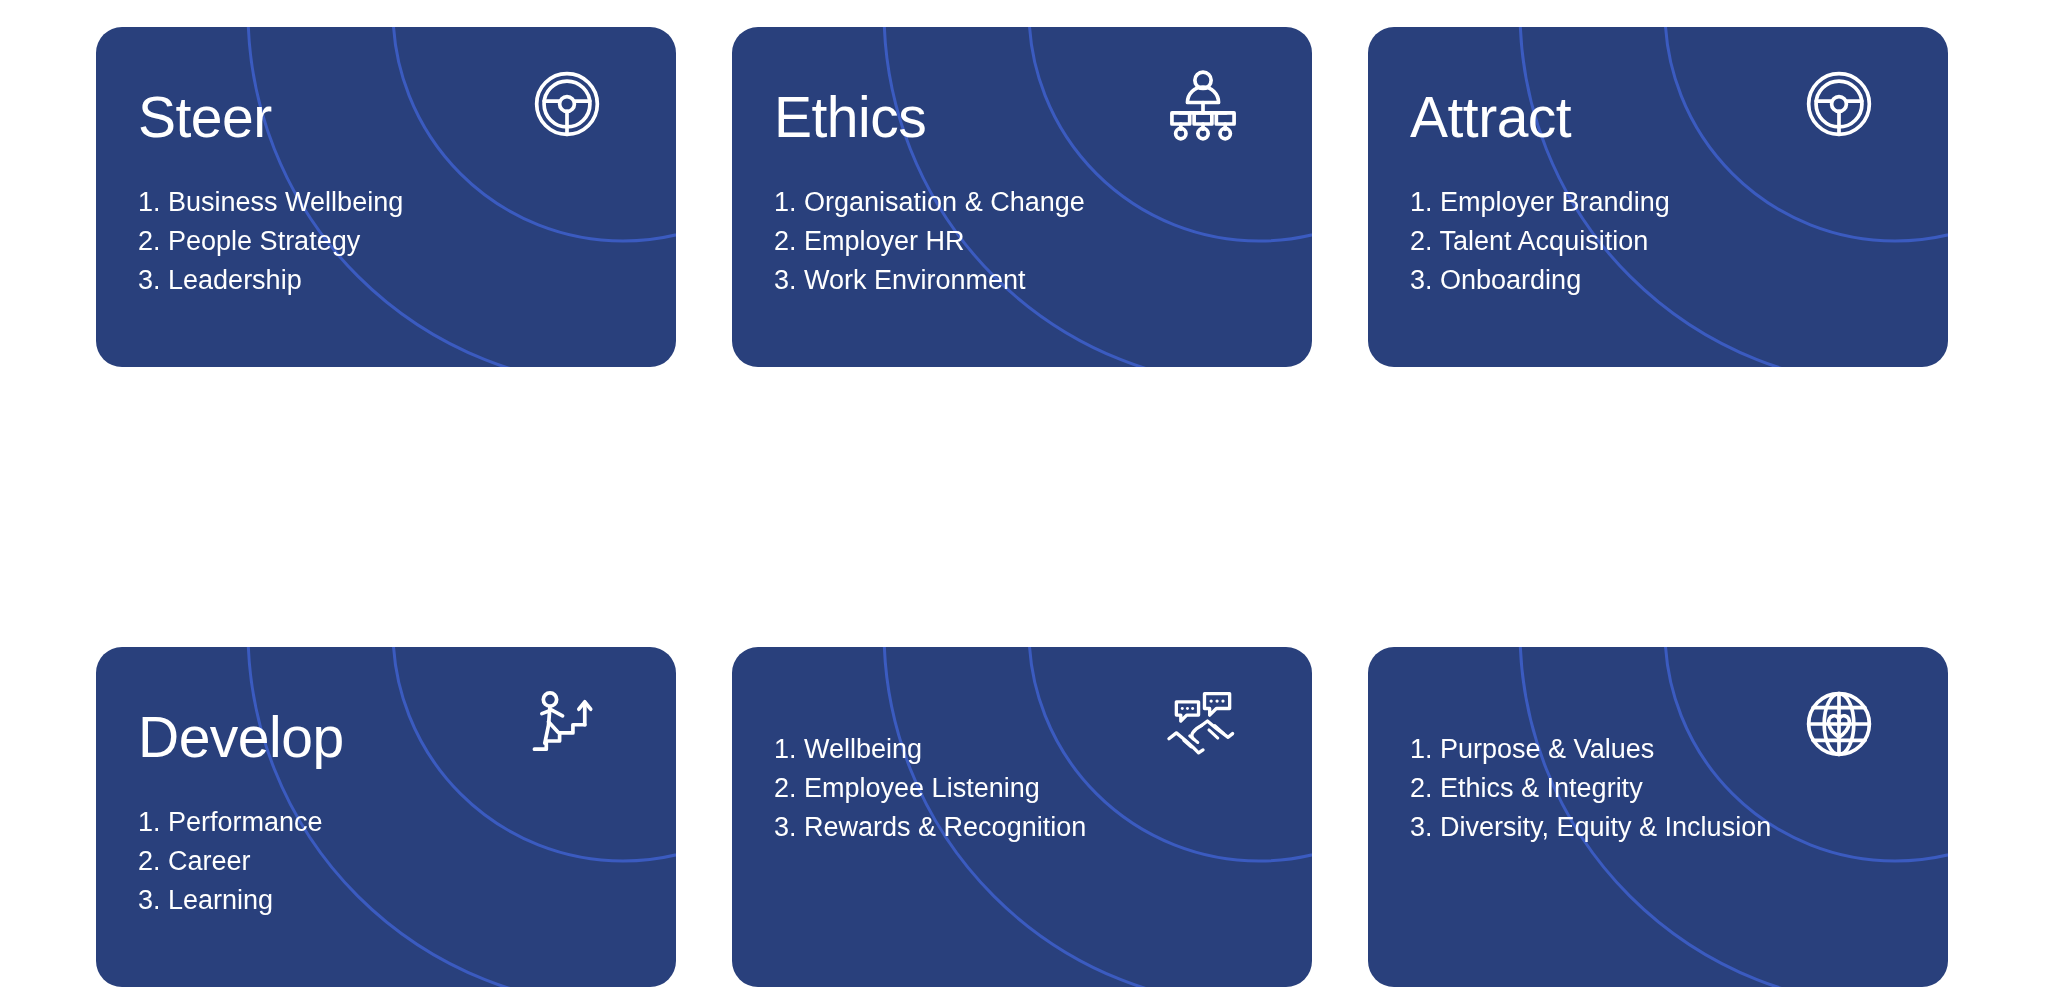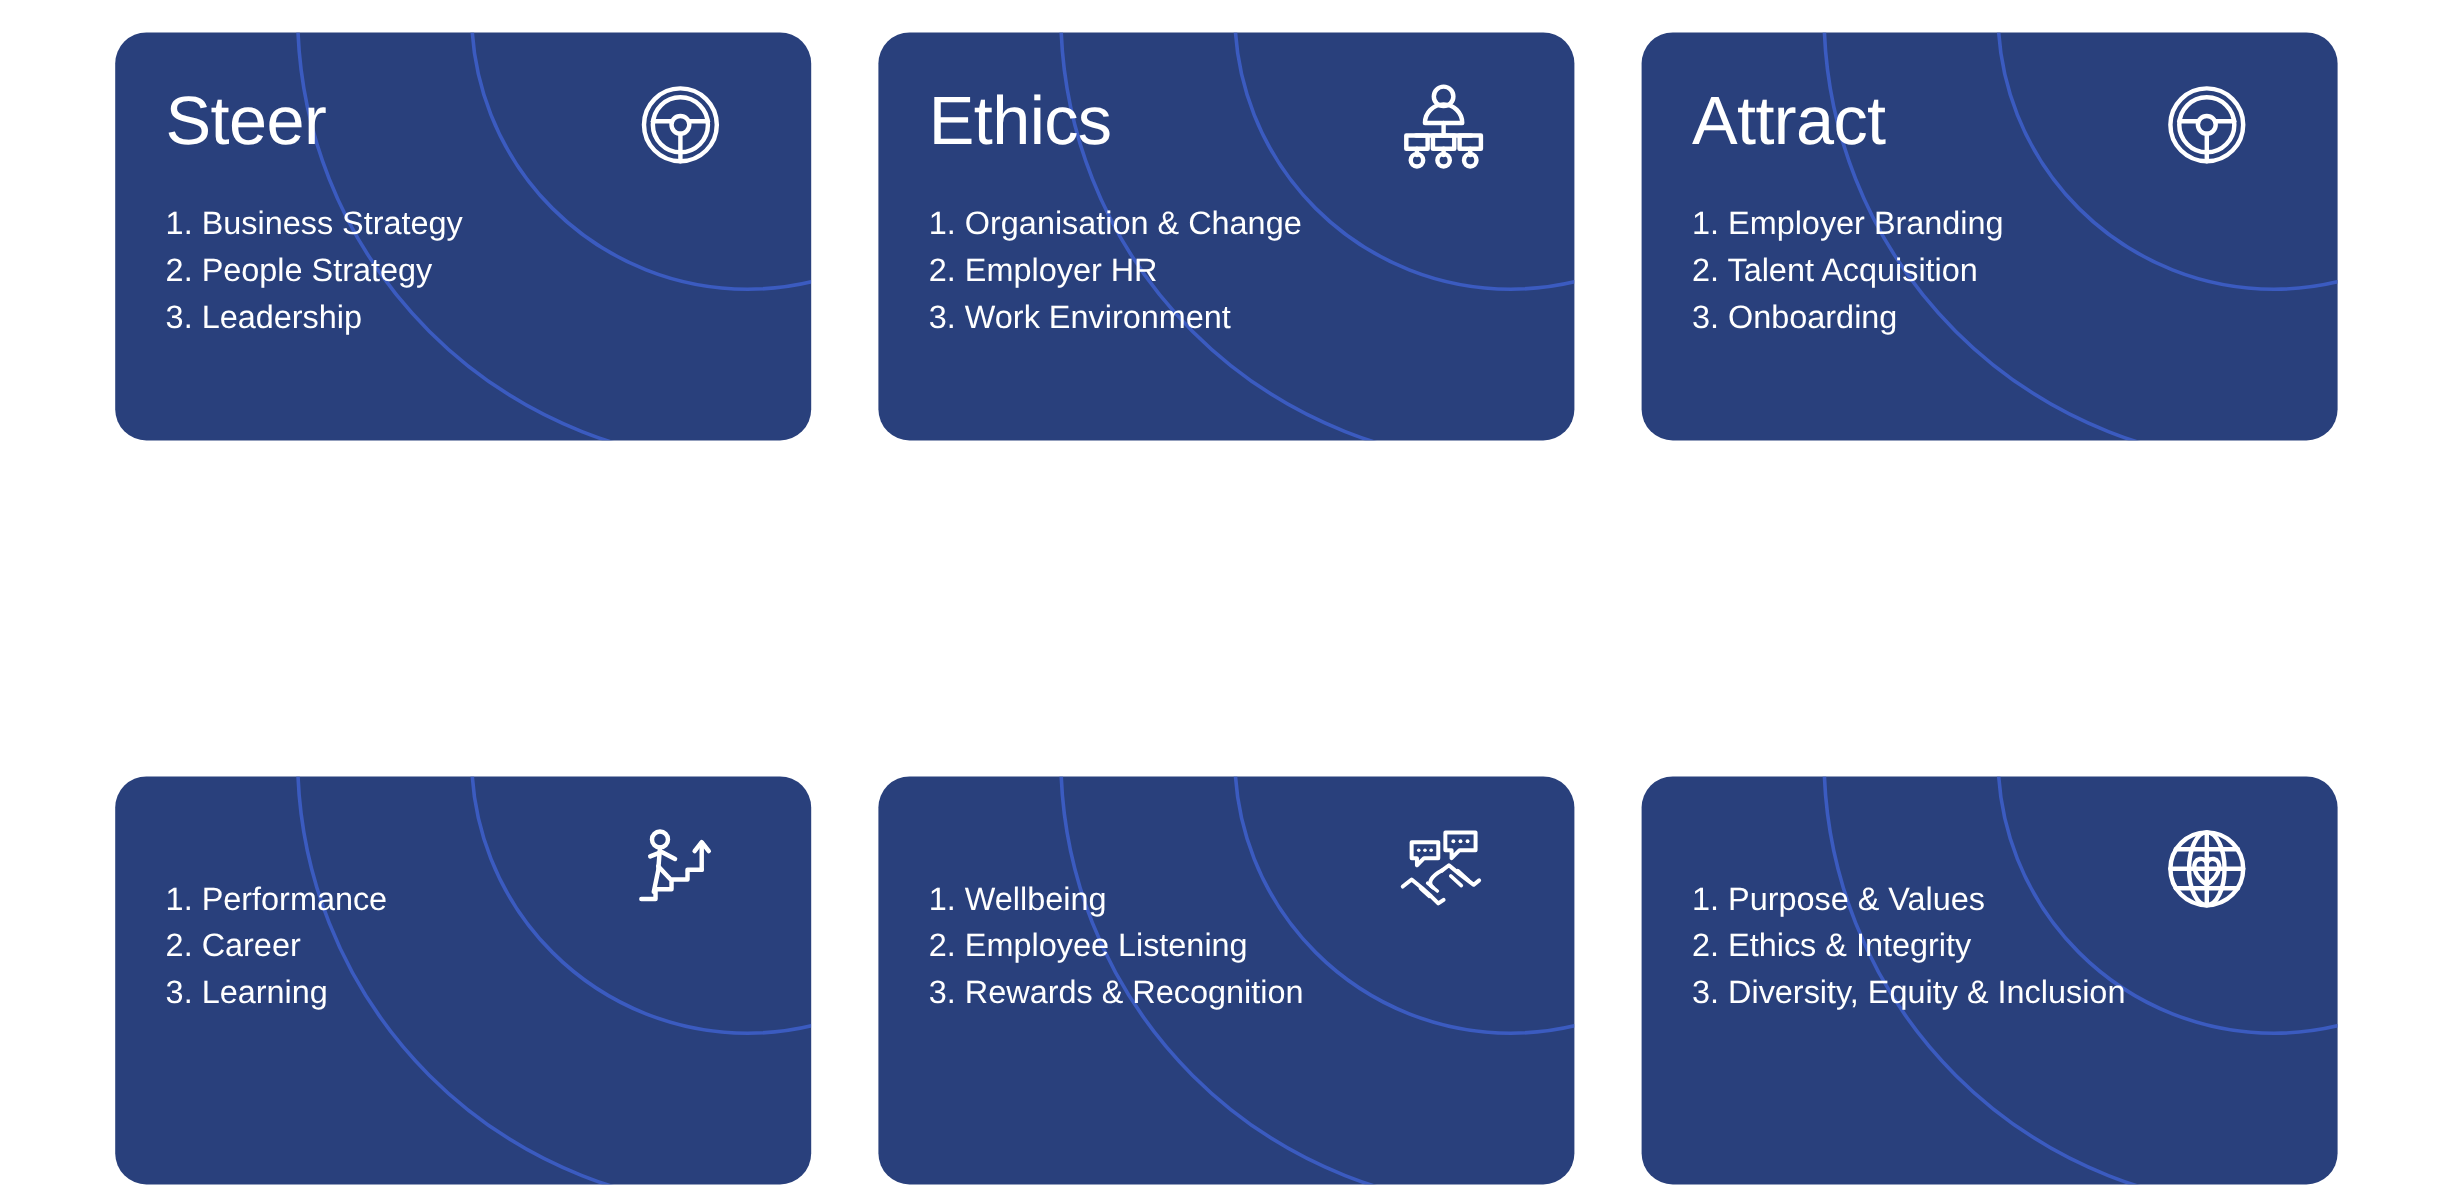--- a/index.html
+++ b/index.html
@@ -50,21 +50,21 @@
   .card-arcs svg { display: block; width: 100%; height: 100%; }
 
   .card-title {
     position: relative;
     z-index: 2;
     color: #ffffff;
     font-size: 57px;
     font-weight: 400;
     line-height: 1;
     letter-spacing: -0.5px;
-    margin: 0 0 0 0;
+    margin: 16px 0 0 0;
     white-space: nowrap;
   }
 
   .card-icon {
     position: absolute;
     top: 40px;
     right: 72px;
     width: 74px;
     height: 74px;
     z-index: 3;
@@ -118,21 +118,21 @@
         <circle cx="50" cy="50" r="41"></circle>
         <circle cx="50" cy="50" r="31"></circle>
         <circle cx="50" cy="50" r="10"></circle>
         <line x1="19" y1="46" x2="40" y2="46"></line>
         <line x1="60" y1="46" x2="81" y2="46"></line>
         <line x1="50" y1="60" x2="50" y2="91"></line>
       </svg>
     </div>
     <h2 class="card-title">Steer</h2>
     <ul class="card-list">
-      <li>Business Strategy</li>
+      <li>Business Wellbeing</li>
       <li>People Strategy</li>
       <li>Leadership</li>
     </ul>
   </div>
 
   <div class="card">
     <div class="card-arcs">
       <svg viewBox="0 0 580 340" preserveAspectRatio="none">
         <circle cx="527" cy="-16" r="230" stroke="#3b5bc0" stroke-width="3" fill="none"></circle>
         <circle cx="527" cy="-16" r="375" stroke="#3b5bc0" stroke-width="3" fill="none"></circle>
@@ -199,20 +199,21 @@
       <svg viewBox="0 0 100 100">
         <circle cx="27" cy="17" r="9"></circle>
         <path d="M27 26 L25 52 L20 76"></path>
         <path d="M25 47 L38 61"></path>
         <path d="M16 36 L29 31 L44 39"></path>
         <path d="M6 84 L22 84 L22 73 L40 73 L40 62 L58 62 L58 51 L74 51"></path>
         <path d="M74 51 L74 21"></path>
         <path d="M66 30 L74 20 L82 30"></path>
       </svg>
     </div>
+    <h2 class="card-title">Develop</h2>
     <ul class="card-list">
       <li>Performance</li>
       <li>Career</li>
       <li>Learning</li>
     </ul>
   </div>
 
   <div class="card">
     <div class="card-arcs">
       <svg viewBox="0 0 580 340" preserveAspectRatio="none">

